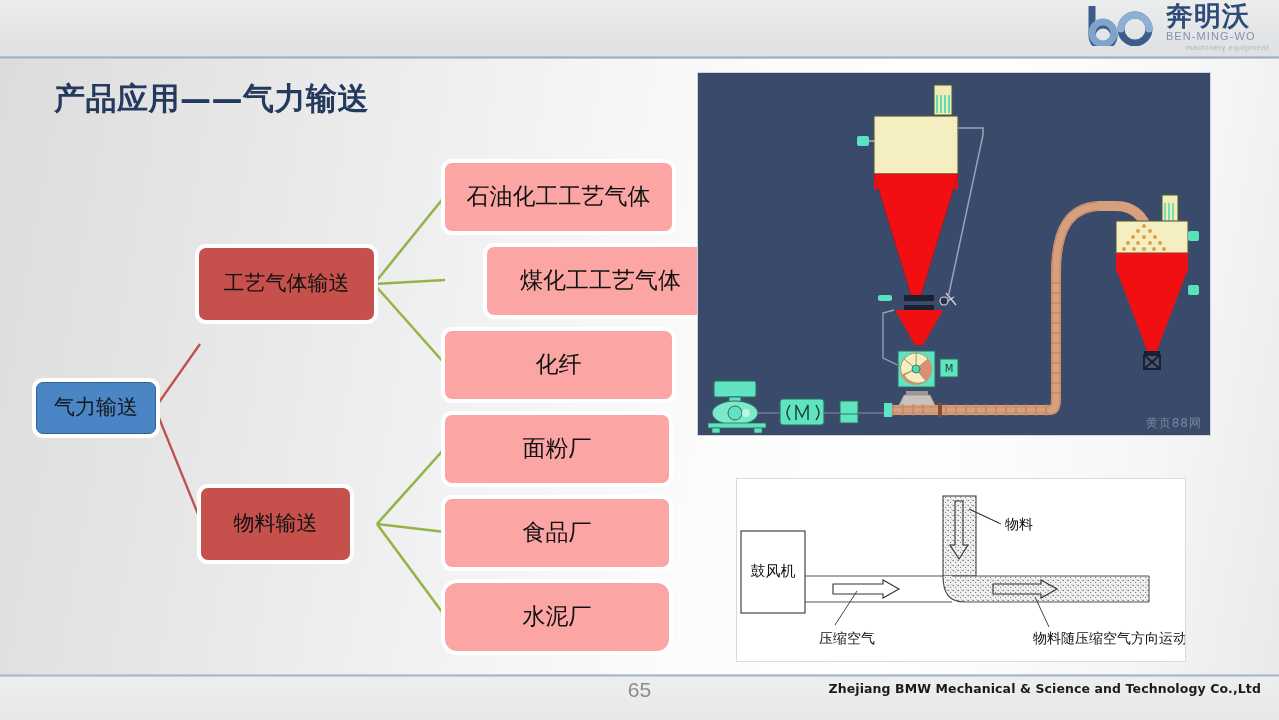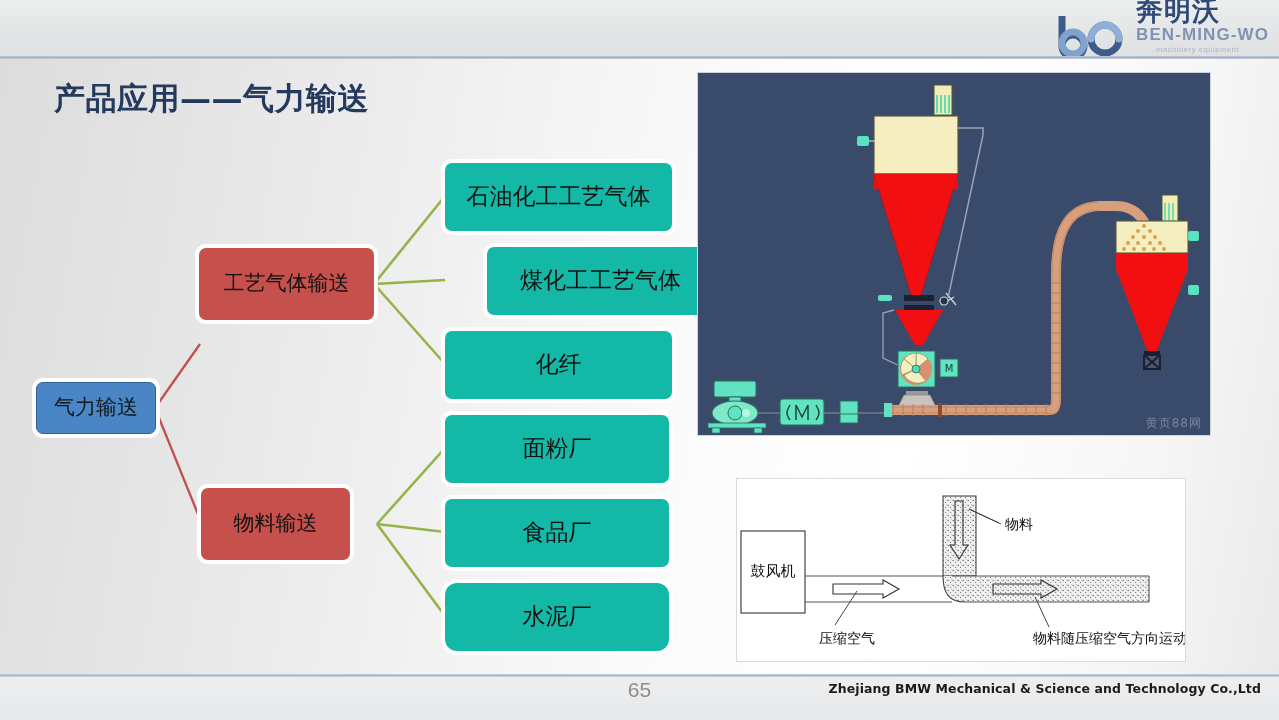--- a/index.html
+++ b/index.html
@@ -18,34 +18,34 @@
     position: absolute; left: 0; top: 0; width: 1279px; height: 58px;
     background: linear-gradient(180deg,#eceded 0%, #e4e5e6 55%, #dfe0e2 100%);
   }
   .header-rule {
     position: absolute; left: 0; top: 56px; width: 1279px; height: 3px;
     background: linear-gradient(180deg,#c3ccd8 0%, #9fb0c4 50%, #ccd6e2 100%);
   }
   .logo-block {
     position: absolute; right: 10px; top: 2px;
     width: 230px; height: 54px;
-    display: flex; align-items: flex-end; justify-content: flex-end;
+    display: flex; align-items: flex-start; justify-content: flex-end;
   }
   .logo-mark { position: relative; width: 92px; height: 44px; flex: none; }
   .logo-text-wrap {
     display: flex; flex-direction: column; align-items: flex-start;
     margin-left: -4px; padding-bottom: 2px;
   }
   .logo-cn {
     font-family: "DejaVu Sans", sans-serif;
     font-size: 27px; font-weight: 700; color: #2e4a78;
     letter-spacing: 1px; line-height: 1.0;
   }
   .logo-en {
-    font-size: 17px; font-weight: 700; color: #7f93b2;
+    font-size: 11px; font-weight: 400; color: #7f93b2;
     letter-spacing: 1.1px; line-height: 1.2; margin-top: 1px;
   }
   .logo-sub {
     font-size: 7.5px; font-weight: 400; color: #a9b6c9;
     letter-spacing: 0.6px; line-height: 1.2; padding-left: 20px;
   }
 
   
   .slide-title {
     position: absolute; left: 54px; top: 78px;
@@ -64,21 +64,21 @@
     border-radius: 7px;
     color: #111; font-family: "DejaVu Sans", sans-serif;
     text-align: center; line-height: 1.1;
     box-shadow: 0 0 0 4px #ffffff;
   }
   .node-root {
     background: #4a86c5; border: 1.4px solid #2f6096;
     font-size: 21px; color: #13161a;
   }
   .node-branch { background: #c5504c; font-size: 21px; color: #111; }
-  .node-leaf   { background: #14b8a6; font-size: 23px; color: #111; }
+  .node-leaf   { background: #fca5a5; font-size: 23px; color: #111; }
 
   
   .photo-main {
     position: absolute; left: 698px; top: 73px; width: 512px; height: 362px;
     background: #3a4a6b; overflow: hidden;
     box-shadow: 0 0 0 1px #cfd4dc;
   }
   .photo-main svg { display: block; }
   .photo-watermark {
     position: absolute; right: 8px; bottom: 3px;

